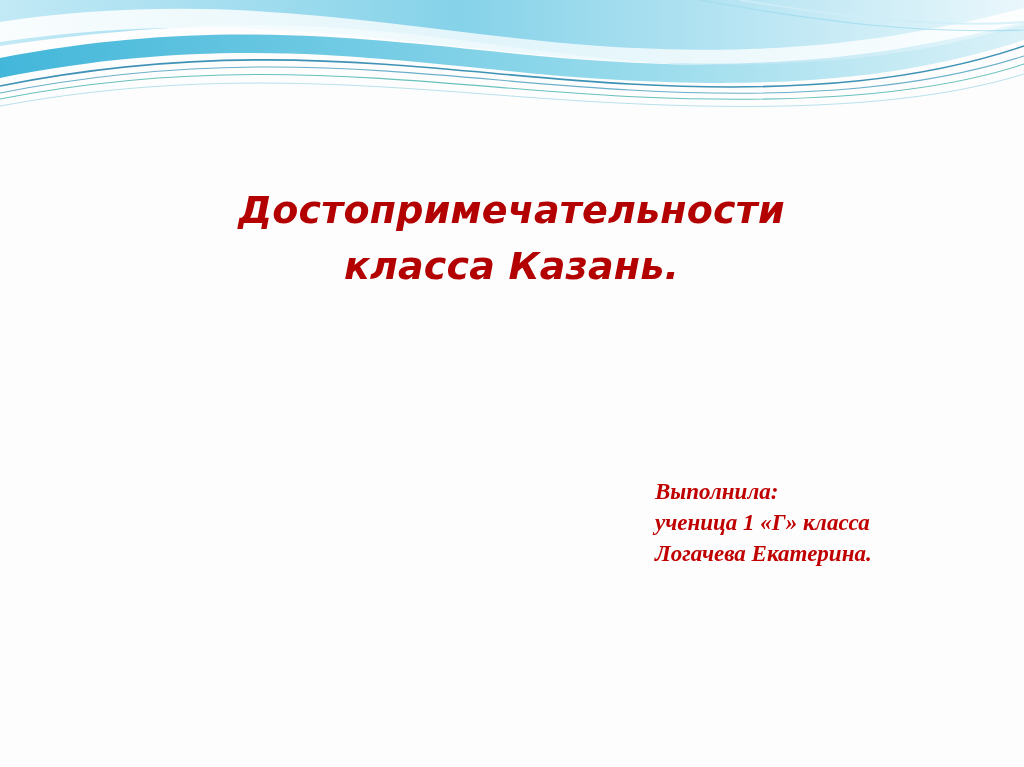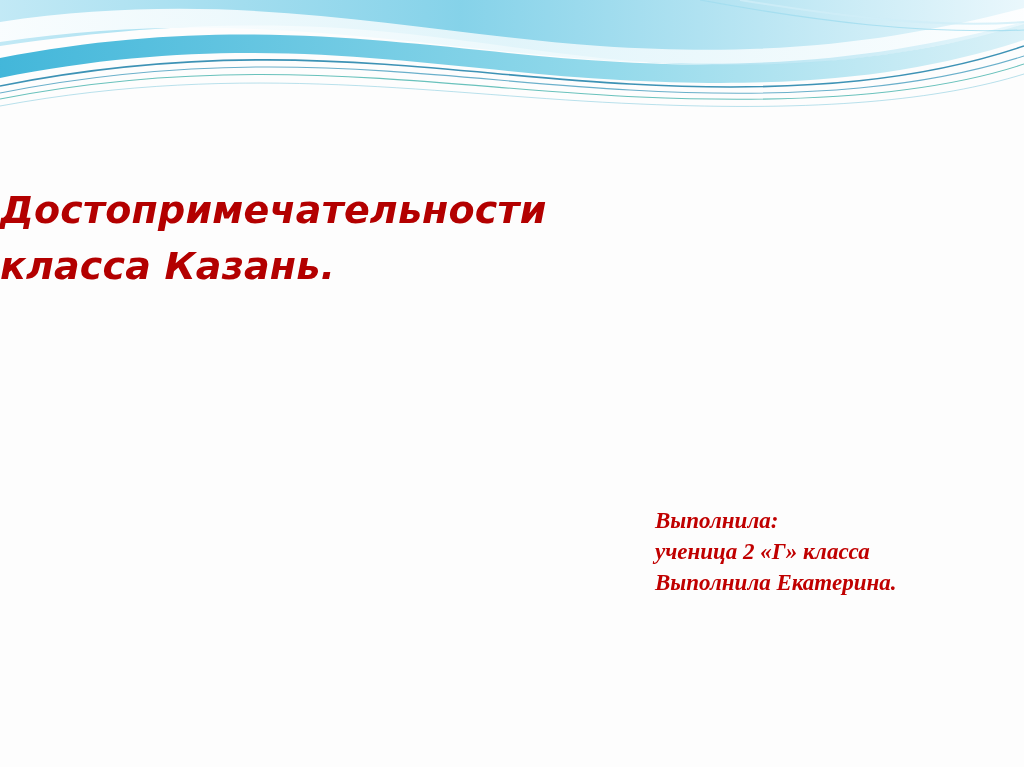--- a/index.html
+++ b/index.html
@@ -26,34 +26,34 @@
     left: 0;
     width: 1024px;
     height: 120px;
     pointer-events: none;
   }
   .title-block {
     position: absolute;
     top: 182px;
     left: 0;
     width: 1023px;
-    text-align: left;
+    text-align: center;
   }
   .title-line {
     font-family: "DejaVu Sans", sans-serif;
     font-weight: bold;
     font-style: italic;
     font-size: 38px;
     line-height: 56px;
     color: #b30000;
     letter-spacing: 0.2px;
   }
   .author-block {
     position: absolute;
-    top: 505px;
+    top: 476px;
     left: 655px;
     width: 340px;
     text-align: left;
   }
   .author-line {
     font-family: "Liberation Serif", serif;
     font-weight: bold;
     font-style: italic;
     font-size: 23px;
     line-height: 31px;
@@ -102,17 +102,17 @@
     <path d="M740,0 C850,18 940,28 1024,22" fill="none" stroke="#cfeef8" stroke-width="2" opacity="0.8"></path>
   </svg>
 
   <div class="title-block">
     <div class="title-line">Достопримечательности</div>
     <div class="title-line">класса Казань.</div>
   </div>
 
   <div class="author-block">
     <div class="author-line">Выполнила:</div>
-    <div class="author-line">ученица 2 «Г» класса</div>
-    <div class="author-line">Выполнила Екатерина.</div>
+    <div class="author-line">ученица 1 «Г» класса</div>
+    <div class="author-line">Логачева Екатерина.</div>
   </div>
 
 </div>
 
 </body></html>

